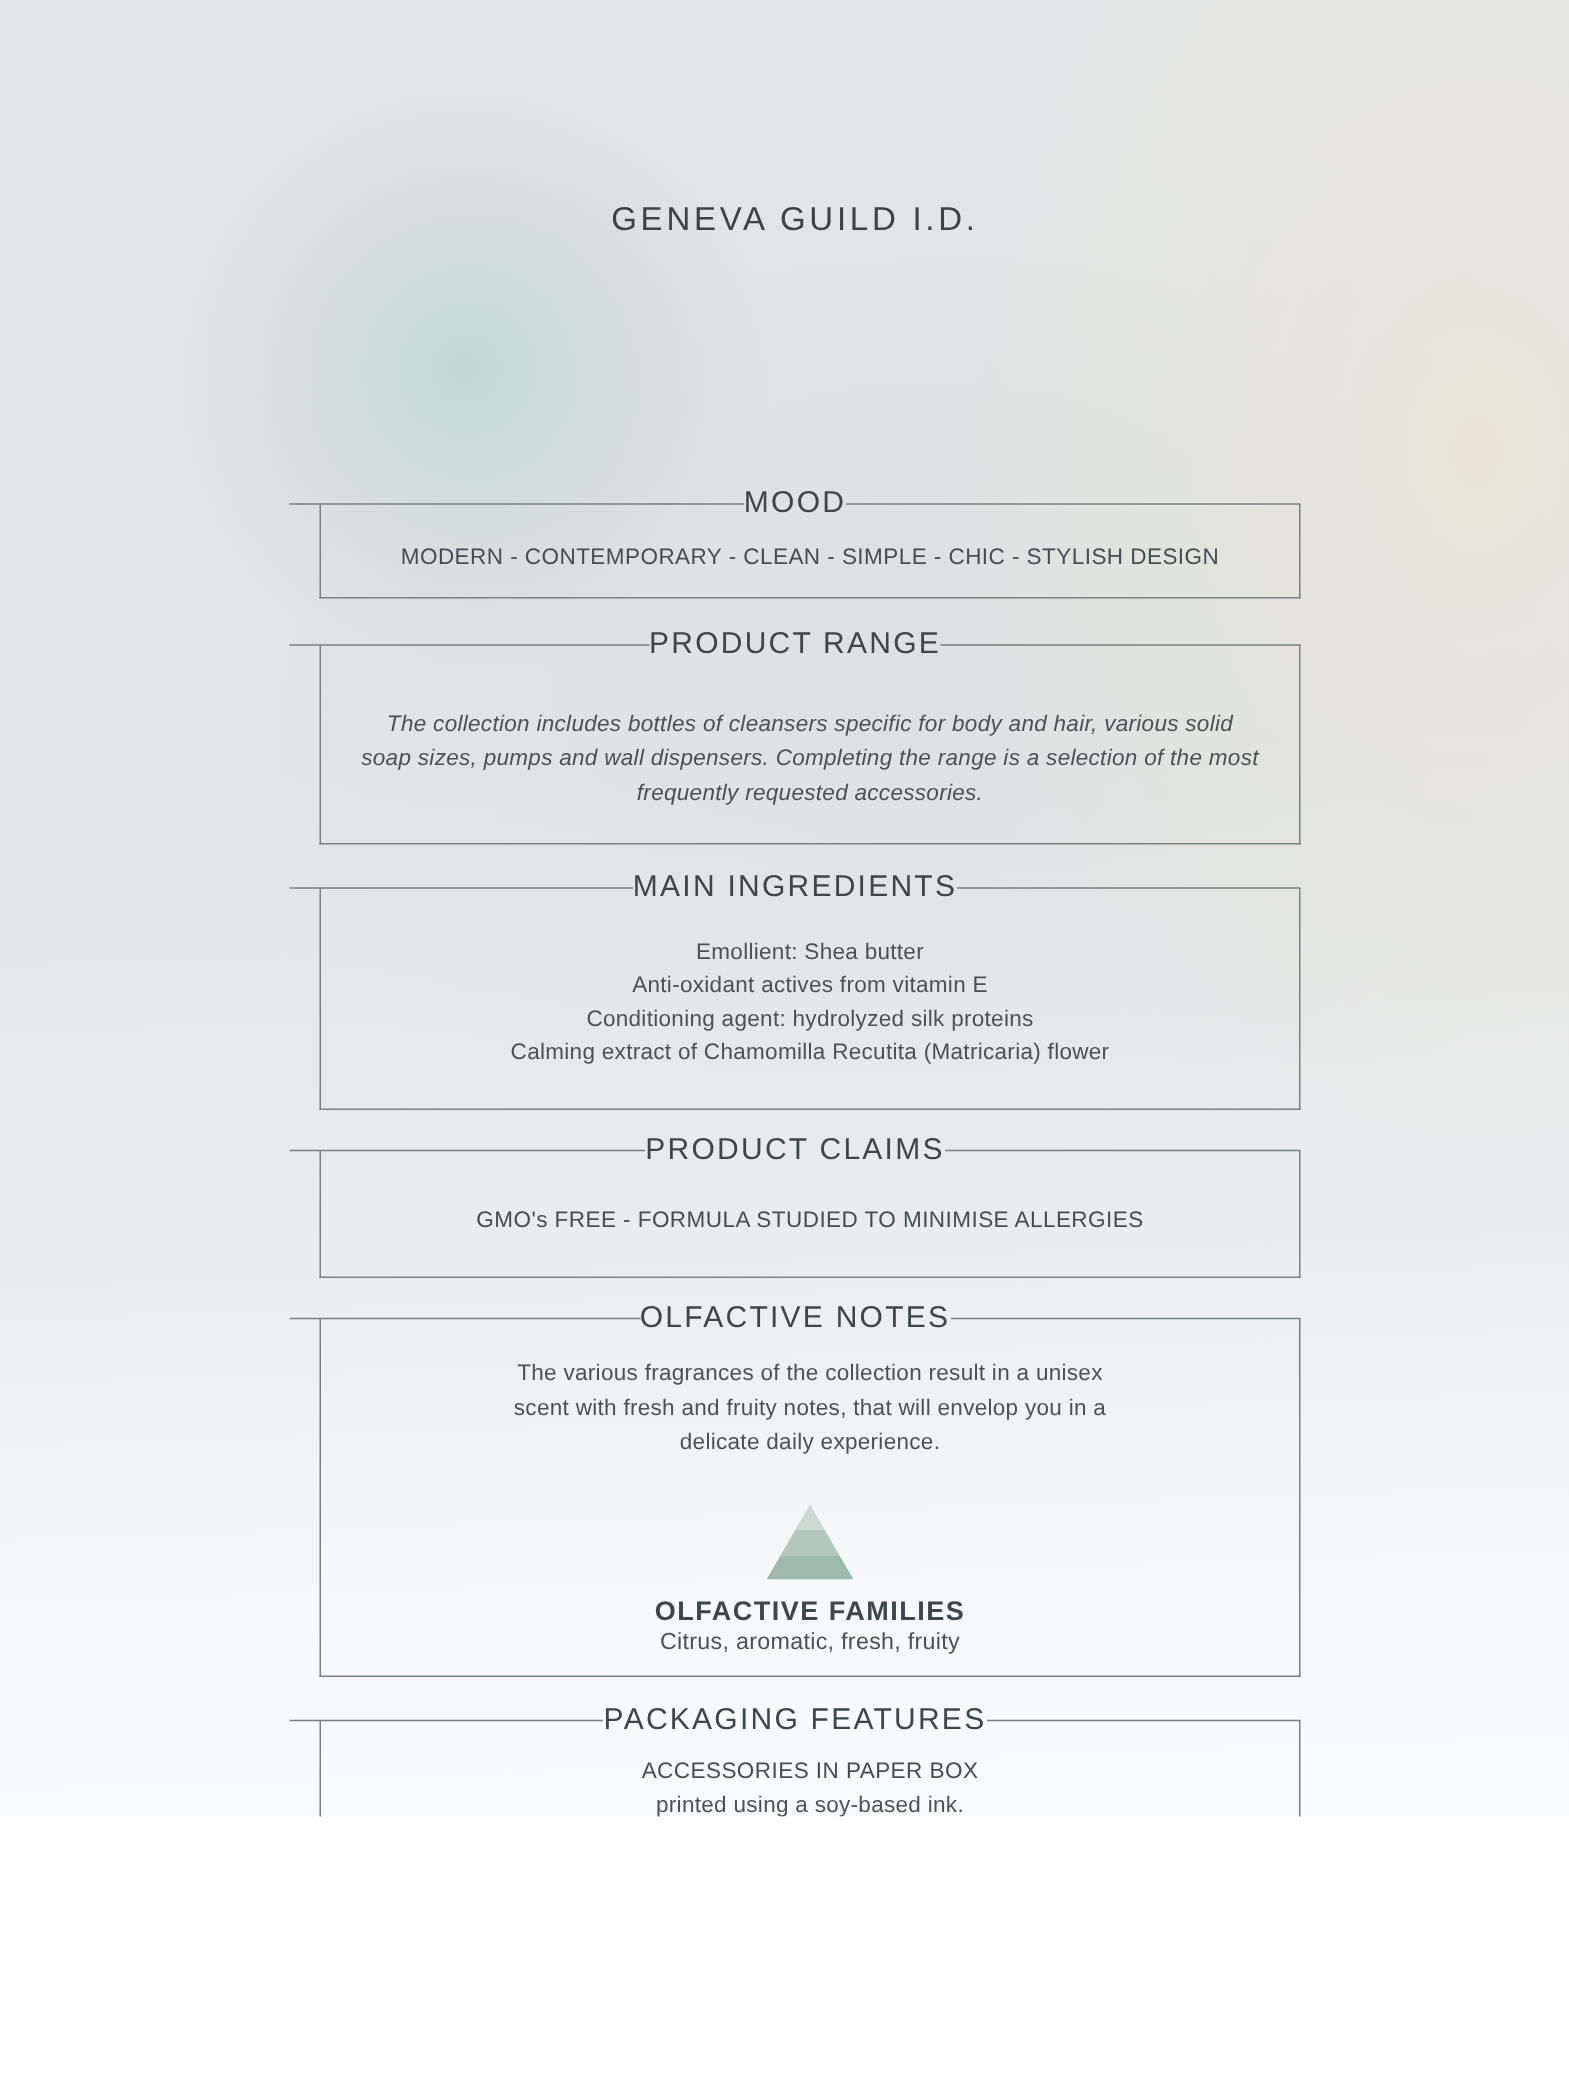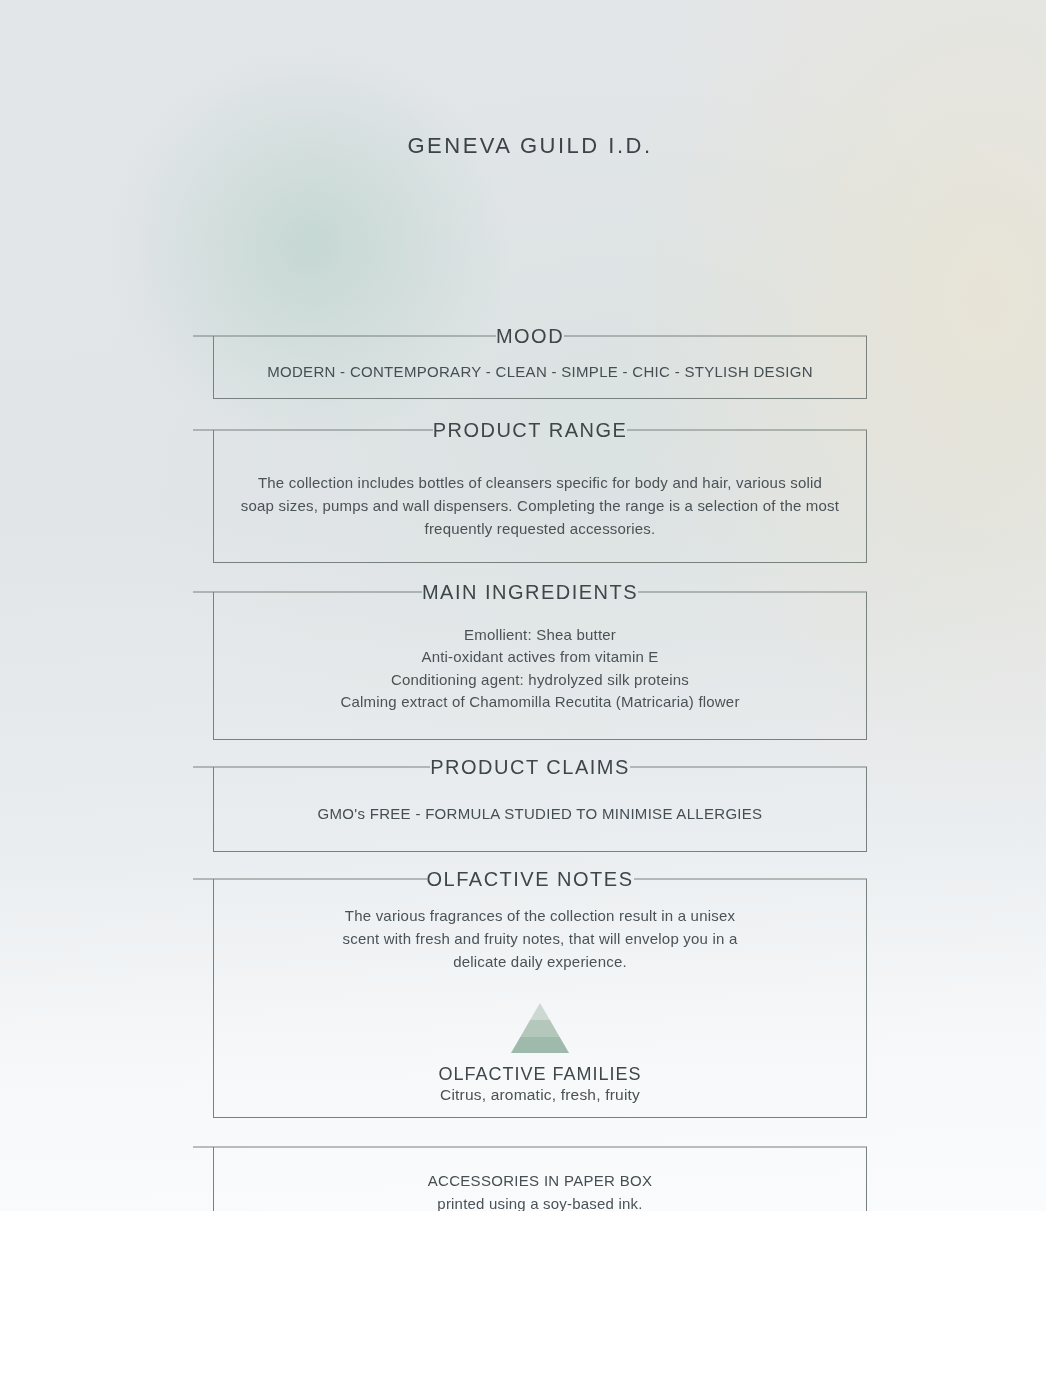--- a/index.html
+++ b/index.html
@@ -87,21 +87,21 @@
     white-space:nowrap;
   }
   .ing .l{line-height:22.5px;}
   .pyramid{
     display:block;
     margin:30px auto 0 auto;
   }
   .families-title{
     margin:10px 0 0 0;
     font-size:18px;
-    font-weight:400;
+    font-weight:700;
     letter-spacing:1px;
     color:#3e474b;
     line-height:22px;
   }
   .families-text{
     margin:0;
     font-size:15.5px;
     line-height:20px;
     letter-spacing:0.2px;
     color:#4a5256;
@@ -119,21 +119,21 @@
       <div class="u">MODERN - CONTEMPORARY - CLEAN - SIMPLE - CHIC - STYLISH DESIGN</div>
     </div>
     <div class="sec-header">
       <span class="hline"></span>
       <h2 class="sec-title">MOOD</h2>
       <span class="hline"></span>
     </div>
   </section>
 
   <section class="sec" style="top:430px;height:133px;">
-    <div class="sec-body" style="padding-top:19px;">
+    <div class="sec-body" style="padding-top:19px;font-style:italic;">
       <div class="l">The collection includes bottles of cleansers specific for body and hair, various solid</div>
       <div class="l">soap sizes, pumps and wall dispensers. Completing the range is a selection of the most</div>
       <div class="l">frequently requested accessories.</div>
     </div>
     <div class="sec-header">
       <span class="hline"></span>
       <h2 class="sec-title">PRODUCT RANGE</h2>
       <span class="hline"></span>
     </div>
   </section>
@@ -183,17 +183,18 @@
     </div>
   </section>
 
   <section class="sec" style="top:1147px;height:80px;">
     <div class="sec-body" style="padding-top:10px;">
       <div class="u">ACCESSORIES IN PAPER BOX</div>
       <div class="l">printed using a soy-based ink.</div>
     </div>
     <div class="sec-header">
       <span class="hline"></span>
+      <h2 class="sec-title">PACKAGING FEATURES</h2>
       <span class="hline"></span>
     </div>
   </section>
 
 </div>
 
 </body></html>

